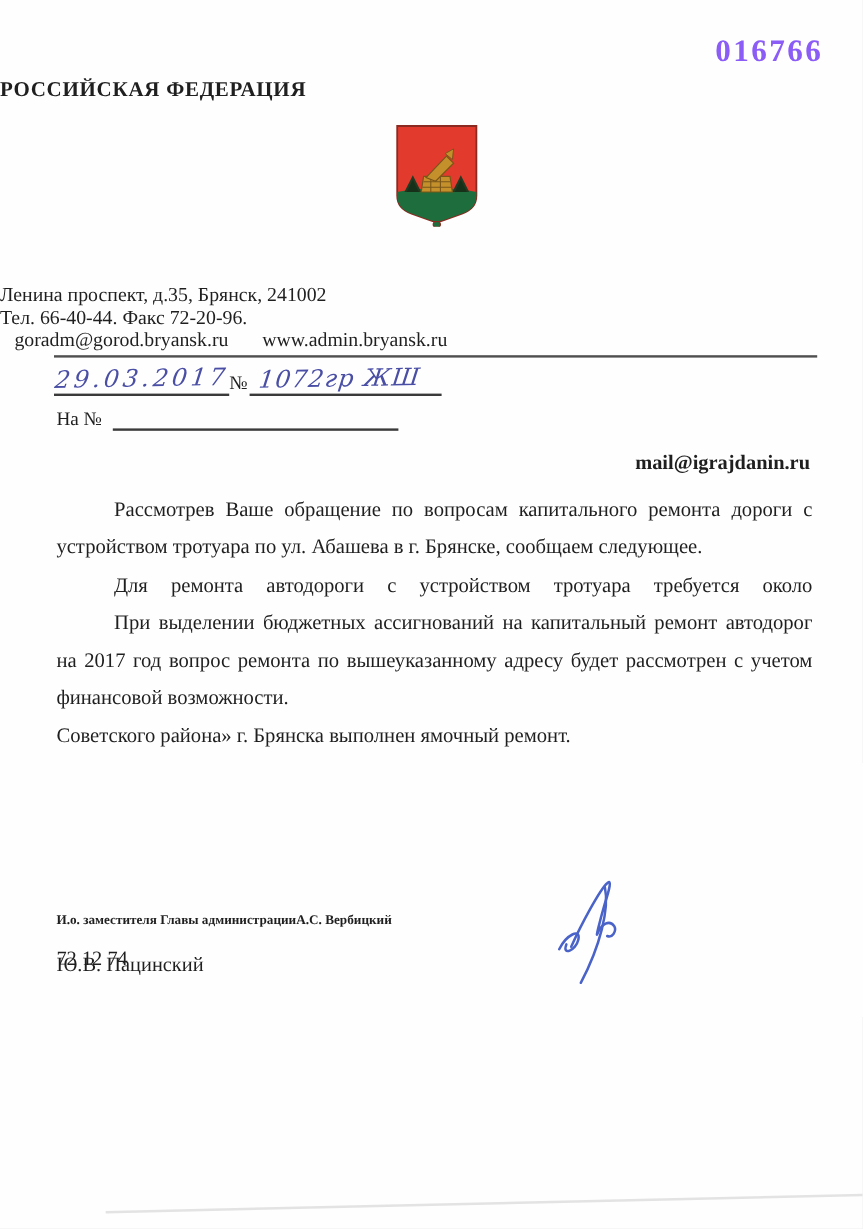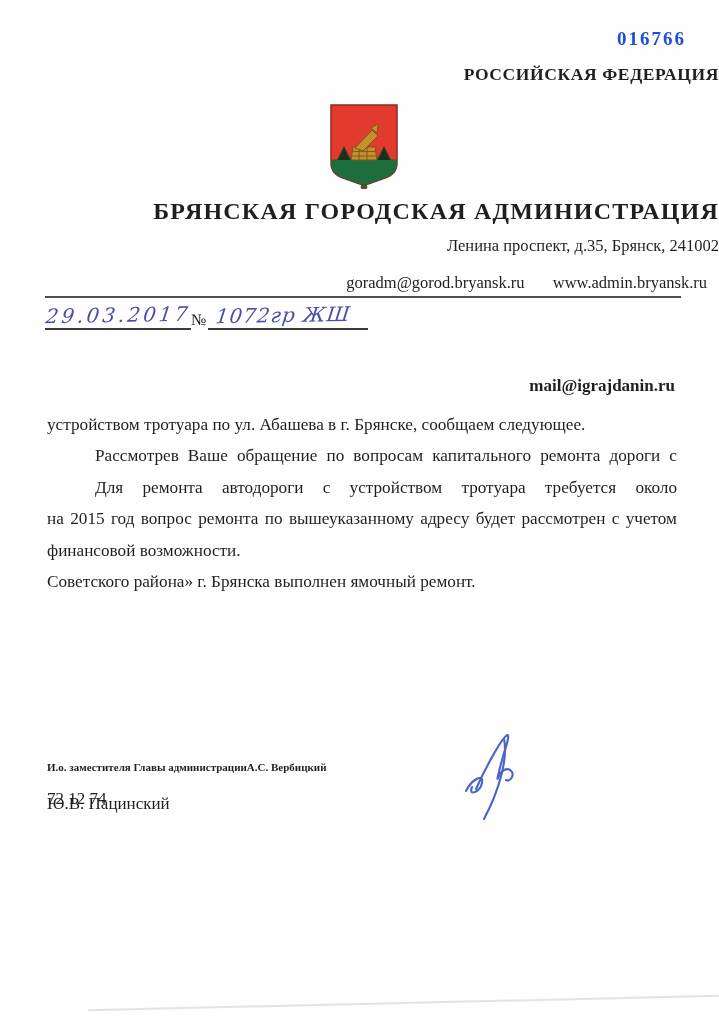--- a/index.html
+++ b/index.html
@@ -2,25 +2,25 @@
 <html><head>
 <meta charset="utf-8">
 <style>
   html,body{margin:0;padding:0;background:#e9e9e9;}
   .page{
     position:relative;width:719px;height:1024px;margin:0 auto;
     background:#fefefe;overflow:hidden;
     font-family:"Liberation Serif", serif;color:#1f1f1f;
   }
   .abs{position:absolute;}
-  .centered{left:0;width:100%;text-align:right;}
+  .centered{left:0;width:100%;text-align:left;}
   
   .stamp-number{
-    top:28px;right:33px;font-weight:bold;font-size:19px;letter-spacing:2px;
-    color:#1d4ed8;font-family:"Liberation Serif",serif;
+    top:28px;right:33px;font-weight:bold;font-size:26px;letter-spacing:2px;
+    color:#8b5cf6;font-family:"Liberation Serif",serif;
   }
   .country{top:64px;font-weight:bold;font-size:17.5px;letter-spacing:.6px;}
   .coat{left:328px;top:103px;width:72px;height:86px;}
   .org{top:198px;font-weight:bold;font-size:24px;letter-spacing:1.2px;}
   .addr{top:236px;font-size:16.5px;}
   .phone{top:255px;font-size:16.5px;}
   .contacts{top:273px;font-size:16.5px;}
   .contacts span{margin:0 12px;}
   .rule{top:296px;left:45px;width:636px;height:2px;background:#4f4f4f;}
   
@@ -68,43 +68,48 @@
       <path d="M16,47 L21,57 L11,57 Z" fill="#16301a"></path>
       <path d="M56,43 L63,57 L49,57 Z" fill="#223a22"></path>
       <path d="M56,47 L61,57 L51,57 Z" fill="#16301a"></path>
       <path d="M23,57 L49,57 L47,44 L25,44 Z" fill="#c4902c" stroke="#7a5518" stroke-width="1"></path>
       <path d="M25,48.5 L47,48.5 M24,53 L48,53 M31,44 L31,57 M39,44 L39,57" stroke="#7a5518" stroke-width="0.9" fill="none"></path>
       <path d="M27,45 L44,27 L50,33 L35,48 Z" fill="#c4902c" stroke="#7a5518" stroke-width="1"></path>
       <path d="M43,25 L50,21 L49,30 Z" fill="#c4902c" stroke="#7a5518" stroke-width="0.8"></path>
     </svg>
   </div>
 
-  <div class="abs centered org">БРЯНСКАЯ ГОРОДСКАЯ АДМИНИСТРАЦИЯ</div>
   <div class="abs centered addr">Ленина проспект, д.35, Брянск, 241002</div>
+  <div class="abs centered phone">Тел. 66-40-44. Факс 72-20-96.</div>
   <div class="abs centered contacts">
     <span>goradm@gorod.bryansk.ru</span>
     <span>www.admin.bryansk.ru</span>
   </div>
 
   <div class="abs rule"></div>
 
   <div class="abs ref-row">
     <span class="hw-date-slot"><span class="hw">29.03.2017</span></span>
     <span class="num-label">№</span>
     <span class="hw-num-slot"><span class="hw">1072гр ЖШ</span></span>
   </div>
 
+  <div class="abs reply-row">
+    <span>На №</span>
+    <span class="reply-blank"></span>
+  </div>
 
   <div class="abs recipient">mail@igrajdanin.ru</div>
 
   <div class="abs body-text">
+    <div class="line first">Рассмотрев Ваше обращение по вопросам капитального ремонта дороги с</div>
     <div class="line last">устройством тротуара по ул. Абашева в г. Брянске, сообщаем следующее.</div>
-    <div class="line first">Рассмотрев Ваше обращение по вопросам капитального ремонта дороги с</div>
     <div class="line first">Для ремонта автодороги с устройством тротуара требуется около</div>
-    <div class="line">на 2015 год вопрос ремонта по вышеуказанному адресу будет рассмотрен с учетом</div>
+    <div class="line first">При выделении бюджетных ассигнований на капитальный ремонт автодорог</div>
+    <div class="line">на 2017 год вопрос ремонта по вышеуказанному адресу будет рассмотрен с учетом</div>
     <div class="line last">финансовой возможности.</div>
     <div class="line last">Советского района» г. Брянска выполнен ямочный ремонт.</div>
   </div>
 
   <div class="abs sig-row">
     <span>И.о. заместителя Главы администрации</span>
     <span>А.С. Вербицкий</span>
   </div>
 
   <div class="abs sig-mark">

